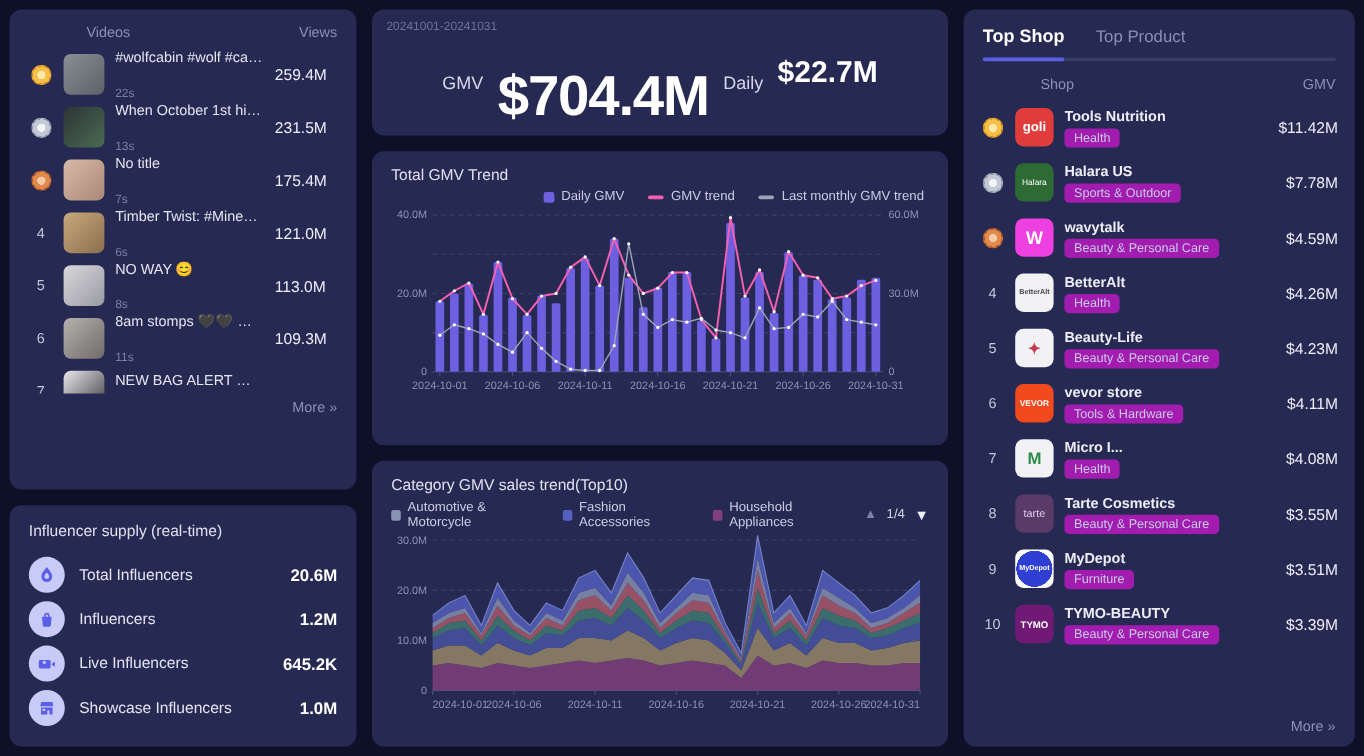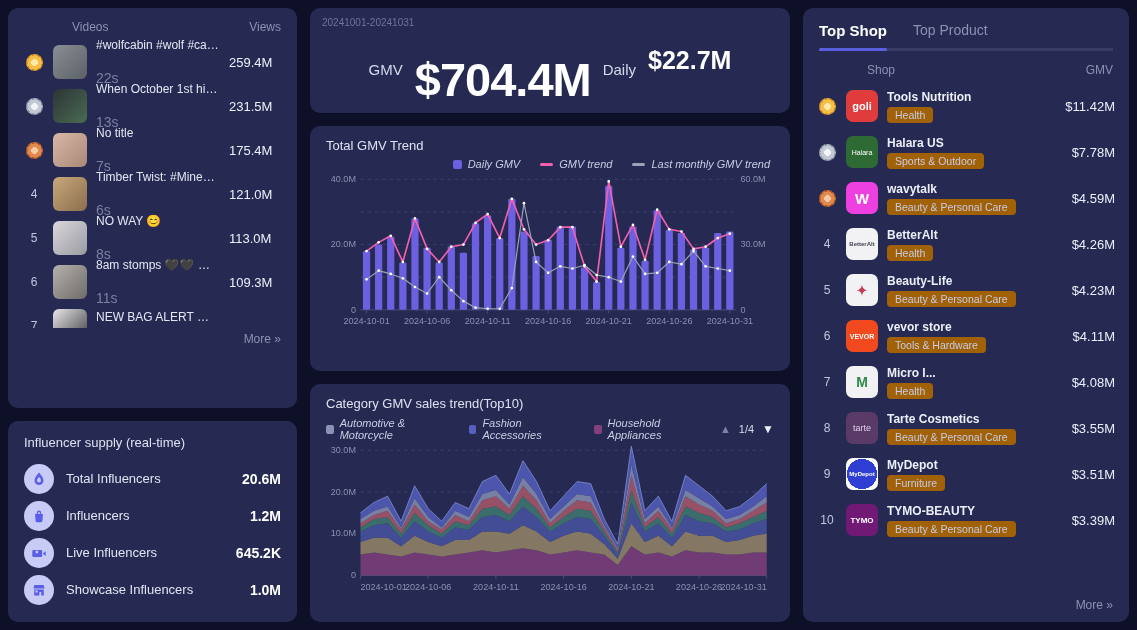--- a/index.html
+++ b/index.html
@@ -24,21 +24,21 @@
   .video-list{overflow:hidden;height:288px;margin:0 16px;}
   .v-row{display:flex;align-items:center;gap:9px;height:44px;cursor:pointer;}
   .rank{width:20px;flex:0 0 20px;text-align:center;color:#c3c6dd;font-size:12px;display:flex;justify-content:center;}
   .medal{width:17px;height:17px;border-radius:50%;}
   .m1{background:radial-gradient(circle,#ffe9a8 0 28%,#f5c04a 29% 58%,rgba(0,0,0,0) 59%),repeating-conic-gradient(#eda92f 0 20deg,#cf8f22 20deg 40deg);}
   .m2{background:radial-gradient(circle,#f2f4f8 0 28%,#c3cad6 29% 58%,rgba(0,0,0,0) 59%),repeating-conic-gradient(#aab3c2 0 20deg,#8d97a8 20deg 40deg);}
   .m3{background:radial-gradient(circle,#f7c9a5 0 28%,#e08a4e 29% 58%,rgba(0,0,0,0) 59%),repeating-conic-gradient(#cf6f33 0 20deg,#ad5526 20deg 40deg);}
   .thumb{width:34px;height:34px;border-radius:6px;flex:0 0 34px;}
   .v-info{flex:1;min-width:0;}
   .v-title{font-size:12px;color:#e4e6f2;white-space:nowrap;overflow:hidden;text-overflow:ellipsis;}
-  .v-dur{font-size:14px;color:#7a7fa3;margin-top:18px;}
+  .v-dur{font-size:10px;color:#7a7fa3;margin-top:18px;}
   .v-views{width:52px;flex:0 0 52px;font-size:13px;color:#eceef8;}
   .more{font-size:12px;color:#8b90b5;text-align:right;padding:4px 16px 10px 0;cursor:pointer;}
 
   
   .inf-panel{flex:1;padding:14px 16px;}
   .inf-title{font-size:13px;color:#dfe1f0;margin-bottom:10px;}
   .stat-row{display:flex;align-items:center;gap:12px;height:37px;}
   .stat-icon{width:30px;height:30px;border-radius:50%;background:#c9cbf7;display:flex;align-items:center;justify-content:center;flex:0 0 30px;}
   .stat-label{flex:1;font-size:13px;color:#e2e4f2;}
   .stat-value{font-size:14px;color:#ffffff;font-weight:600;}
@@ -49,37 +49,37 @@
   .hero-label{font-size:15px;color:#d5d8ea;align-self:center;margin-top:18px;}
   .hero-big{font-size:47px;font-weight:800;color:#ffffff;letter-spacing:-1px;margin-top:37px;}
   .hero-daily{font-size:25px;font-weight:700;color:#ffffff;}
   .chart-panel{padding:12px 16px;}
   .cp-trend{height:245px;}
   .cp-cat{flex:1;}
   .chart-title{font-size:13px;color:#dfe1f0;}
   .legend-row{display:flex;align-items:center;gap:20px;margin:5px 4px 2px 0;justify-content:flex-end;}
   .legend-row.left{justify-content:space-between;margin:6px 0 2px 0;}
   .lg-group{display:flex;gap:26px;}
-  .lg-item{display:flex;align-items:center;gap:6px;font-size:11px;color:#c9cce2;cursor:pointer;font-style:italic;}
+  .lg-item{display:flex;align-items:center;gap:6px;font-size:11px;color:#c9cce2;cursor:pointer;}
   .lg-sq{width:9px;height:9px;border-radius:2px;}
   .lg-line{width:13px;height:3px;border-radius:2px;}
   .pager{display:flex;align-items:center;gap:8px;font-size:11px;color:#d5d8ea;}
   .pg-up{color:#7d82a8;cursor:pointer;font-size:11px;}
   .pg-down{color:#eceef8;cursor:pointer;font-size:12px;}
   .chart-box{width:100%;}
   svg.chart{display:block;width:100%;}
   .axis-txt{fill:#8b90b5;font-size:10px;font-family:"Liberation Sans",sans-serif;}
 
   
   .shop-list{margin:0 14px;}
   .s-row{display:flex;align-items:center;gap:9px;height:46px;cursor:pointer;}
   .logo{width:32px;height:32px;border-radius:7px;flex:0 0 32px;display:flex;align-items:center;justify-content:center;font-weight:bold;overflow:hidden;}
   .s-info{flex:1;min-width:0;}
   .s-name{font-size:12px;color:#eceef8;font-weight:600;white-space:nowrap;overflow:hidden;text-overflow:ellipsis;}
-  .s-tag{display:inline-block;margin-top:3px;background:#a16207;color:#c7cae8;font-size:10.5px;padding:2px 8px;border-radius:4px;}
+  .s-tag{display:inline-block;margin-top:3px;background:#a21caf;color:#c7cae8;font-size:10.5px;padding:2px 8px;border-radius:4px;}
   .s-gmv{font-size:13px;color:#eceef8;text-align:right;flex:0 0 56px;}
   .shop-panel{flex:1;display:flex;flex-direction:column;}
   .shop-more{margin-top:auto;}
 </style>
 </head>
 <body>
 
 <div class="app">
 
   <div class="col col-left">

